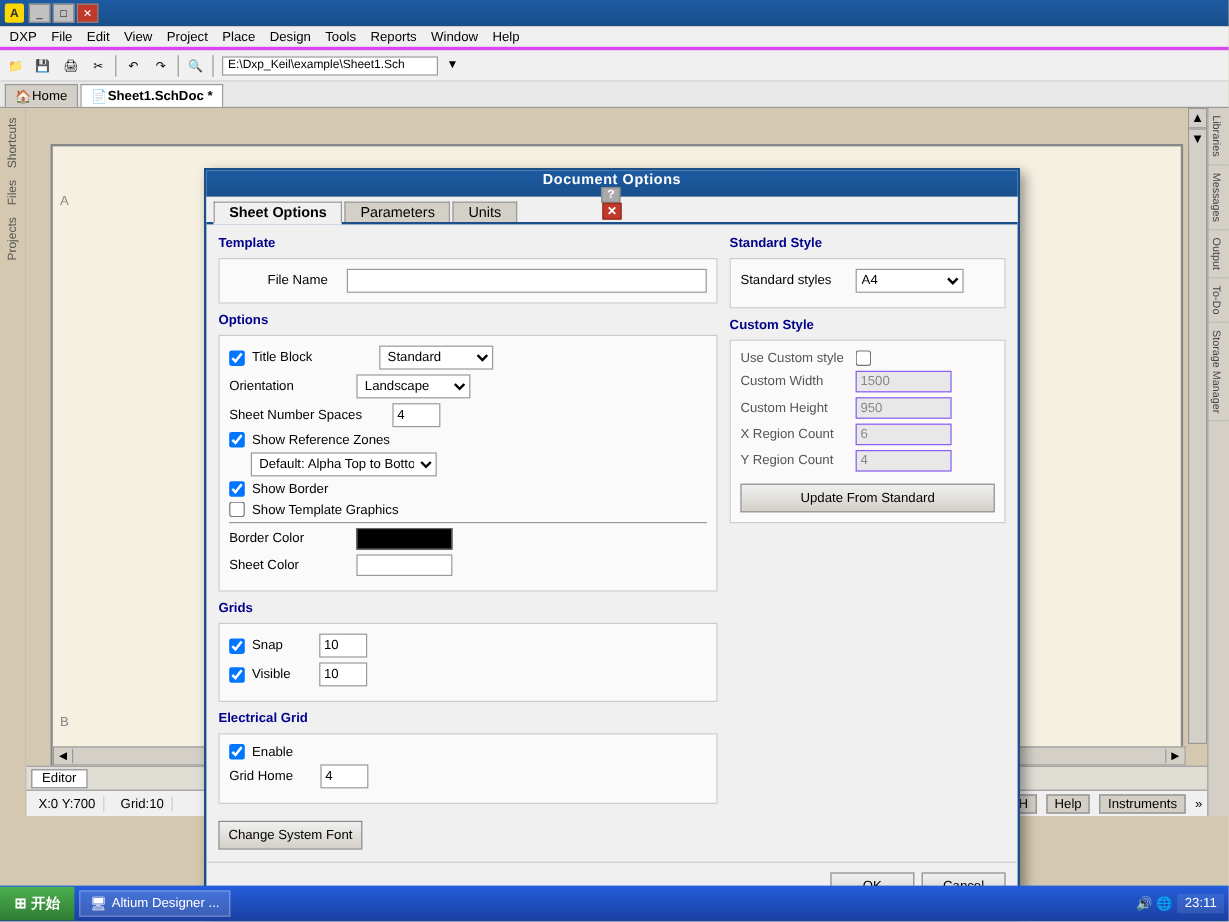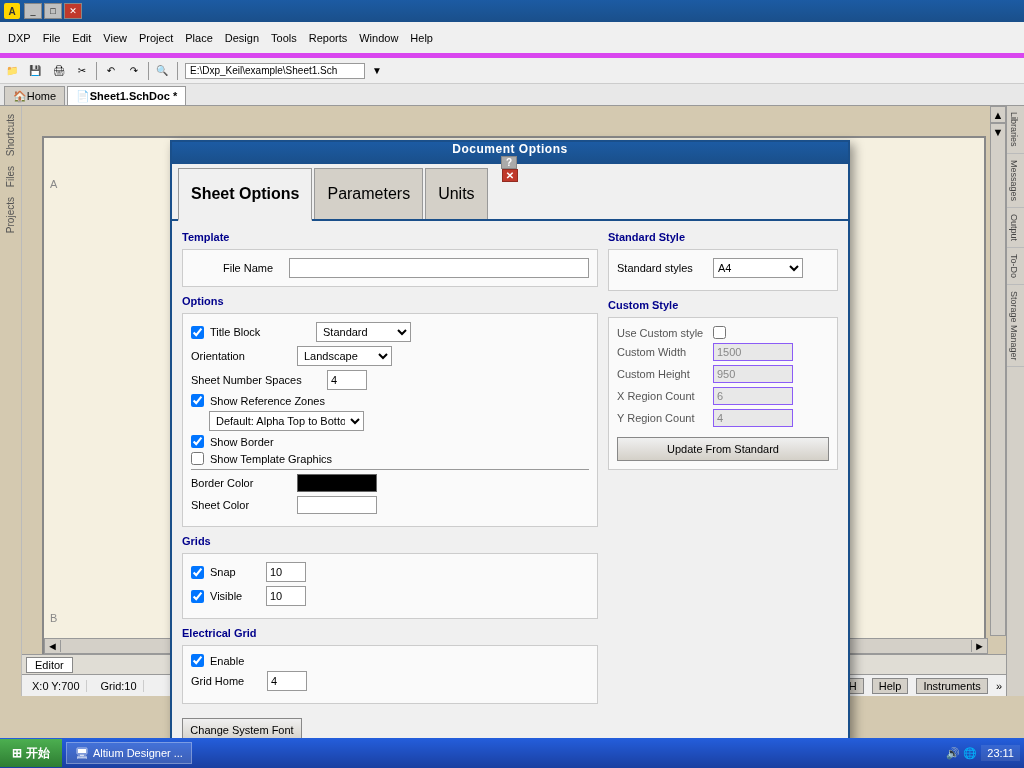--- a/index.html
+++ b/index.html
@@ -54,24 +54,24 @@
       align-items: center;
       justify-content: center;
       font-size: 9px;
       color: #000;
     }
     .title-bar-btn.close { background: #c0392b; color: white; }
 
     
     .menu-bar {
       background: #f0f0f0;
-      height: 36px;
-      display: flex;
-      align-items: center;
-      border-bottom: 5px solid #d946ef;
+      height: 20px;
+      display: flex;
+      align-items: center;
+      border-bottom: 3px solid #d946ef;
       padding: 0 2px;
     }
     .menu-item {
       padding: 2px 6px;
       cursor: pointer;
       font-size: 11px;
     }
 
     
     .toolbar {
@@ -333,26 +333,26 @@
     }
 
     
     .dialog-tabs {
       display: flex;
       padding: 4px 6px 0;
       background: #f0f0f0;
       border-bottom: 2px solid #1a4f8a;
     }
     .dialog-tab {
-      padding: 16px 12px;
+      padding: 1px 12px;
       border: 1px solid #999;
       border-bottom: none;
       background: #d4d0c8;
       cursor: pointer;
-      font-size: 16px;
+      font-size: 12px;
       margin-right: 2px;
     }
     .dialog-tab.active {
       background: #f0f0f0;
       font-weight: bold;
       border-bottom: 2px solid #f0f0f0;
       margin-bottom: -2px;
     }
 
     

